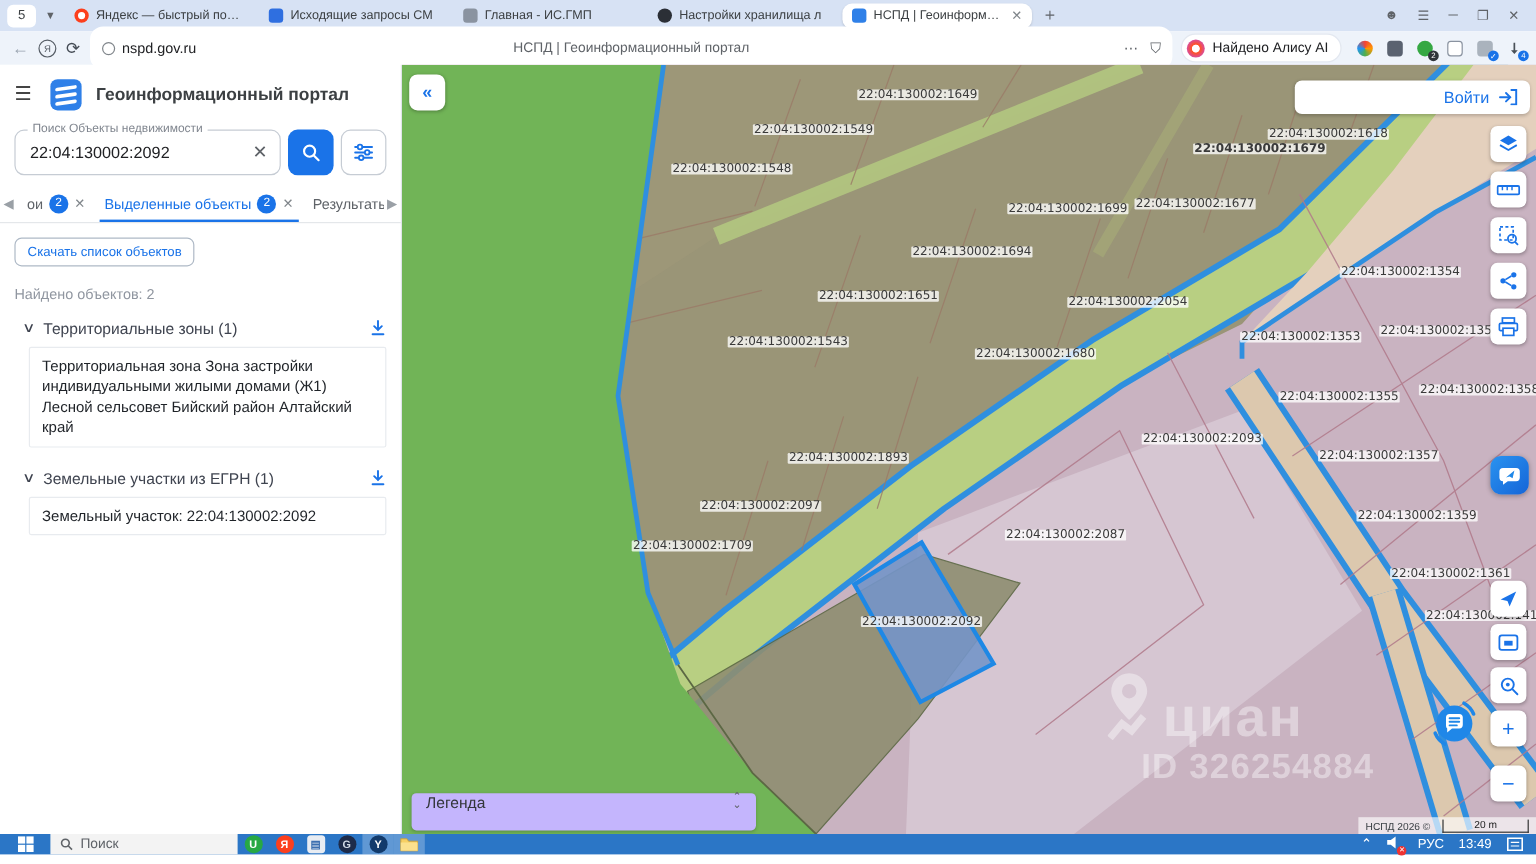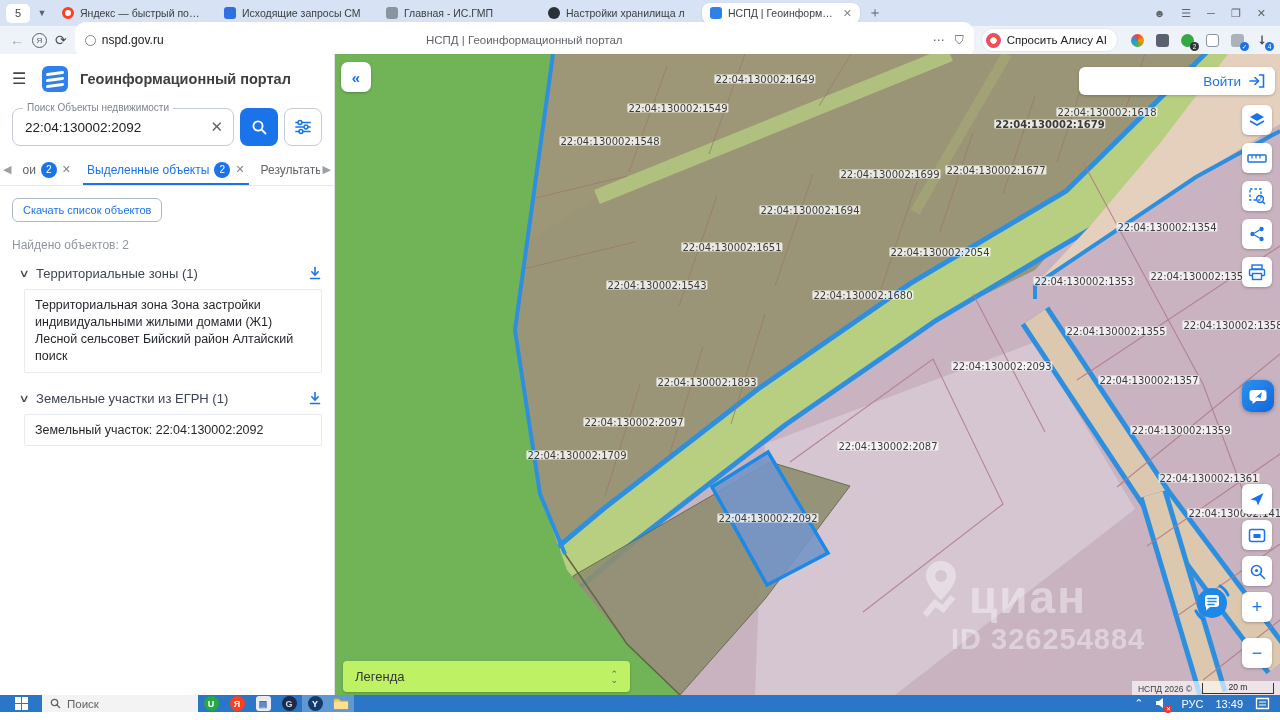--- a/index.html
+++ b/index.html
@@ -81,21 +81,21 @@
 
   
   .map { position:relative; width:945px; height:641px; overflow:hidden; background:#c9b3c1; }
   .map svg.base { position:absolute; inset:0; }
   .parcel-label { position:absolute; transform:translate(-50%,-50%); font-family:"DejaVu Sans",sans-serif; font-size:10px; line-height:9px; color:#3a3a3a; background:rgba(255,255,255,.78); padding:0 1px; border-radius:1px; white-space:nowrap; }
   .collapse-btn { position:absolute; left:6px; top:8px; width:30px; height:30px; background:#fff; border-radius:7px; box-shadow:0 1px 3px rgba(0,0,0,.25); color:#1a73e8; font-size:15px; font-weight:bold; display:flex; align-items:center; justify-content:center; }
   .login-btn { position:absolute; top:13px; right:5px; width:196px; height:28px; background:#fff; border-radius:6px; box-shadow:0 1px 3px rgba(0,0,0,.2); display:flex; align-items:center; justify-content:flex-end; gap:8px; padding-right:10px; color:#1a73e8; font-size:13.5px; }
   .tool-btn { position:absolute; right:8px; width:30px; height:30px; background:#fff; border-radius:6px; box-shadow:0 1px 3px rgba(0,0,0,.25); display:flex; align-items:center; justify-content:center; color:#1a73e8; font-size:15px; }
   .assistant-btn { position:absolute; right:6px; top:326px; width:32px; height:32px; border-radius:9px; background:linear-gradient(135deg,#2a93f0,#1565d8); box-shadow:0 1px 4px rgba(0,0,0,.3); display:flex; align-items:center; justify-content:center; }
   .chat-btn { position:absolute; left:855px; top:527px; width:44px; height:44px; }
-  .legend-bar { position:absolute; left:8px; top:607px; width:287px; height:31px; background:#bef264; border-radius:4px; box-shadow:0 1px 3px rgba(0,0,0,.2); display:flex; align-items:center; padding:12px 12px; font-size:13px; color:#33363a; }
+  .legend-bar { position:absolute; left:8px; top:607px; width:287px; height:31px; background:#c4b5fd; border-radius:4px; box-shadow:0 1px 3px rgba(0,0,0,.2); display:flex; padding:0 12px; font-size:13px; color:#33363a; }
   .legend-sort { margin-left:auto; display:flex; flex-direction:column; line-height:6px; font-size:9px; color:#5f6368; }
   .attrib { position:absolute; right:0; bottom:0; height:14px; background:rgba(255,255,255,.65); display:flex; align-items:flex-end; gap:10px; padding:0 6px 1px; }
   .attrib-text { font-size:8.5px; color:#3a3f44; }
   .scalebox { width:72px; height:11px; border-left:1.4px solid #333; border-right:1.4px solid #333; border-bottom:1.4px solid #333; font-size:8.5px; color:#222; text-align:center; line-height:9px; }
   .watermark { position:absolute; left:588px; top:505px; color:rgba(255,255,255,.40); pointer-events:none; }
   .wm-row { display:flex; align-items:flex-end; gap:10px; }
   .wm-brand { font-size:46px; font-weight:bold; letter-spacing:2px; line-height:40px; }
   .wm-id { font-size:29px; font-weight:bold; margin:6px 0 0 28px; letter-spacing:1px; white-space:nowrap; }
 
   
@@ -155,21 +155,21 @@
     <span class="site-ic"></span>
     <span class="url">nspd.gov.ru</span>
     <span class="page-title">НСПД | Геоинформационный портал</span>
     <span class="pill-right">
       <span>⋯</span>
       <span>⛉</span>
     </span>
   </div>
   <div class="alice">
     <span class="alice-ic"></span>
-    <span>Спросить Алису AI</span>
+    <span>Найдено Алису AI</span>
   </div>
   <div class="exts">
     <span class="ext">
         <span class="glyph g1"></span>
       </span>
     <span class="ext">
         <span class="glyph g2"></span>
       </span>
     <span class="ext">
         <span class="glyph g3"></span>
@@ -247,21 +247,21 @@
       <span class="chev">∨</span>
       <span class="section-title">Территориальные зоны (1)</span>
       <svg width="14" height="15" viewBox="0 0 14 15">
           <g stroke="#1a73e8" stroke-width="1.6" fill="none" stroke-linecap="round">
             <line x1="7" y1="1.5" x2="7" y2="8.5"></line>
             <polyline points="3.8,5.8 7,9 10.2,5.8"></polyline>
             <line x1="2.5" y1="12.5" x2="11.5" y2="12.5"></line>
           </g>
         </svg>
     </div>
-    <div class="section-body">Территориальная зона Зона застройки индивидуальными жилыми домами (Ж1) Лесной сельсовет Бийский район Алтайский поиск</div>
+    <div class="section-body">Территориальная зона Зона застройки индивидуальными жилыми домами (Ж1) Лесной сельсовет Бийский район Алтайский край</div>
 
     <div class="section-head" style="margin-top:18px;">
       <span class="chev">∨</span>
       <span class="section-title">Земельные участки из ЕГРН (1)</span>
       <svg width="14" height="15" viewBox="0 0 14 15">
           <g stroke="#1a73e8" stroke-width="1.6" fill="none" stroke-linecap="round">
             <line x1="7" y1="1.5" x2="7" y2="8.5"></line>
             <polyline points="3.8,5.8 7,9 10.2,5.8"></polyline>
             <line x1="2.5" y1="12.5" x2="11.5" y2="12.5"></line>
           </g>

